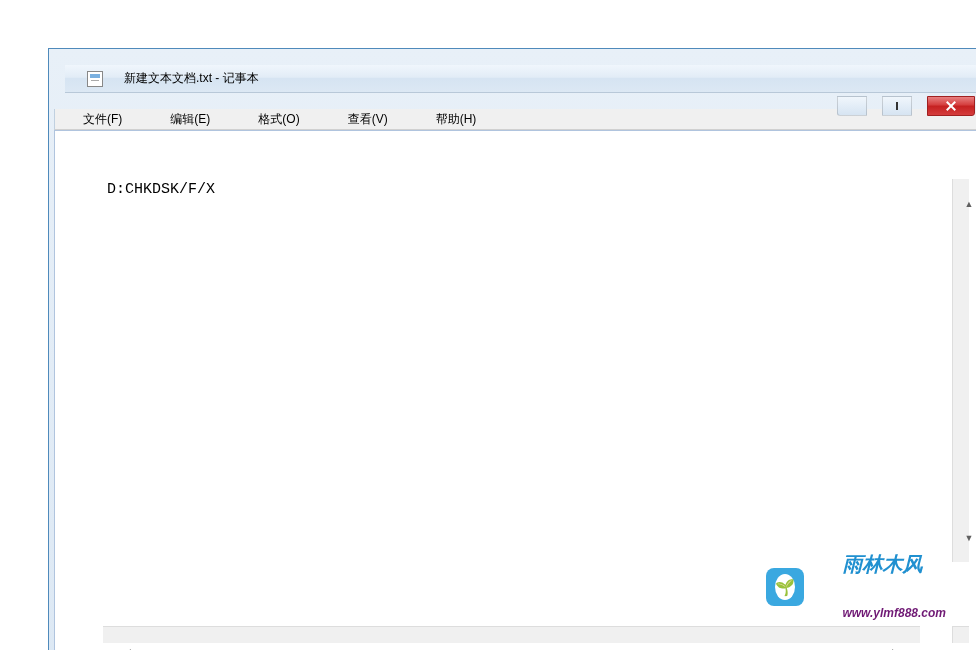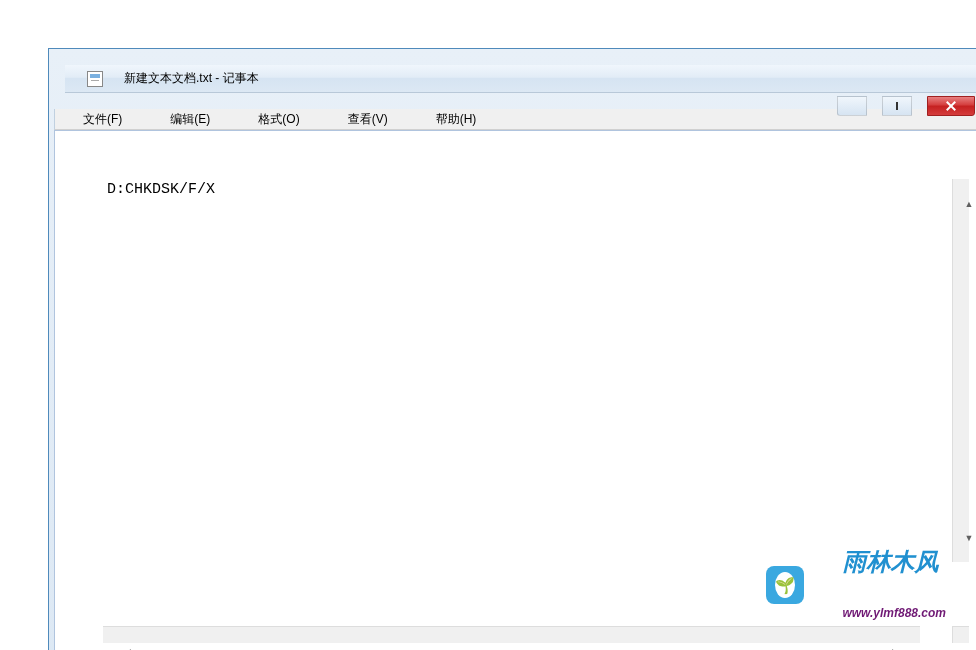--- a/index.html
+++ b/index.html
@@ -285,21 +285,21 @@
       font-size: 16px;
       color: #3aa8e0;
     }
     
     .watermark-text-wrap {
       display: flex;
       flex-direction: column;
     }
     
     .watermark-title {
-      font-size: 24px;
+      font-size: 20px;
       font-weight: bold;
       color: #2090d0;
       font-style: italic;
       line-height: 1;
     }
     
     .watermark-url {
       font-size: 12px;
       color: #701a75;
       font-weight: bold;

